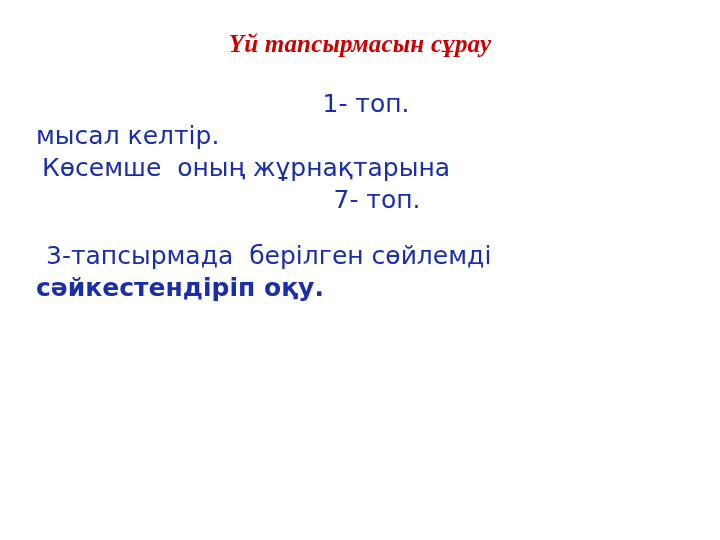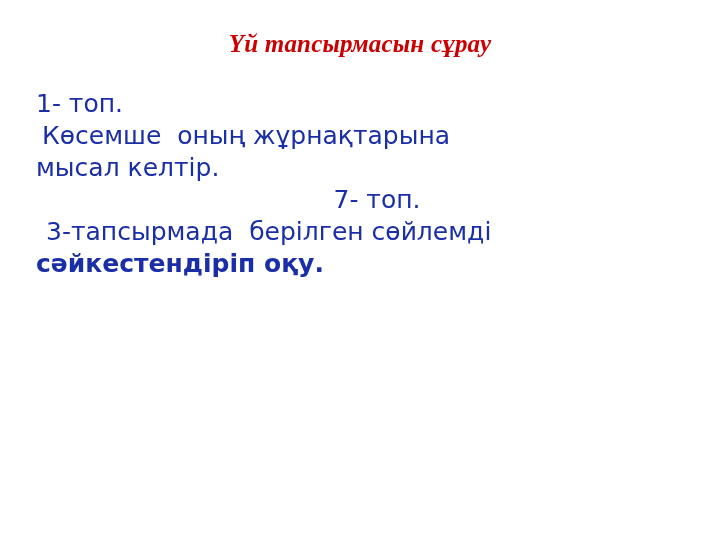--- a/index.html
+++ b/index.html
@@ -39,36 +39,36 @@
     left: 36px;
     width: 660px;
     color: #1a2ea8;
     font-family: "DejaVu Sans", sans-serif;
     font-size: 25px;
     line-height: 1.28;
   }
   .line {
     white-space: pre-wrap;
   }
-  .line-group-1 { }
+  .line-group-1 { text-align: center; }
   .line-task-1 { padding-left: 6px; }
   .line-cont-1 { padding-left: 0px; }
   .line-group-2 { text-align: center; padding-left: 22px; }
-  .line-task-2 { padding-left: 10px; }
+  .line-task-2 { padding-left: 10px; margin-top: 24px; }
   .line-cont-2 { padding-left: 0px; font-weight: bold; }
 </style>
 </head>
 <body>
 
 <div class="slide">
 
   <div class="title">Үй тапсырмасын сұрау</div>
 
   <div class="body-block">
     <div class="line line-group-1">1- топ.</div>
+    <div class="line line-cont-1">мысал келтір.</div>
     <div class="line line-task-1">Көсемше  оның жұрнақтарына</div>
-    <div class="line line-cont-1">мысал келтір.</div>
     <div class="line line-group-2">7- топ.</div>
     <div class="line line-task-2">3-тапсырмада  берілген сөйлемді</div>
     <div class="line line-cont-2">сәйкестендіріп оқу.</div>
   </div>
 
 </div>
 
 </body></html>

